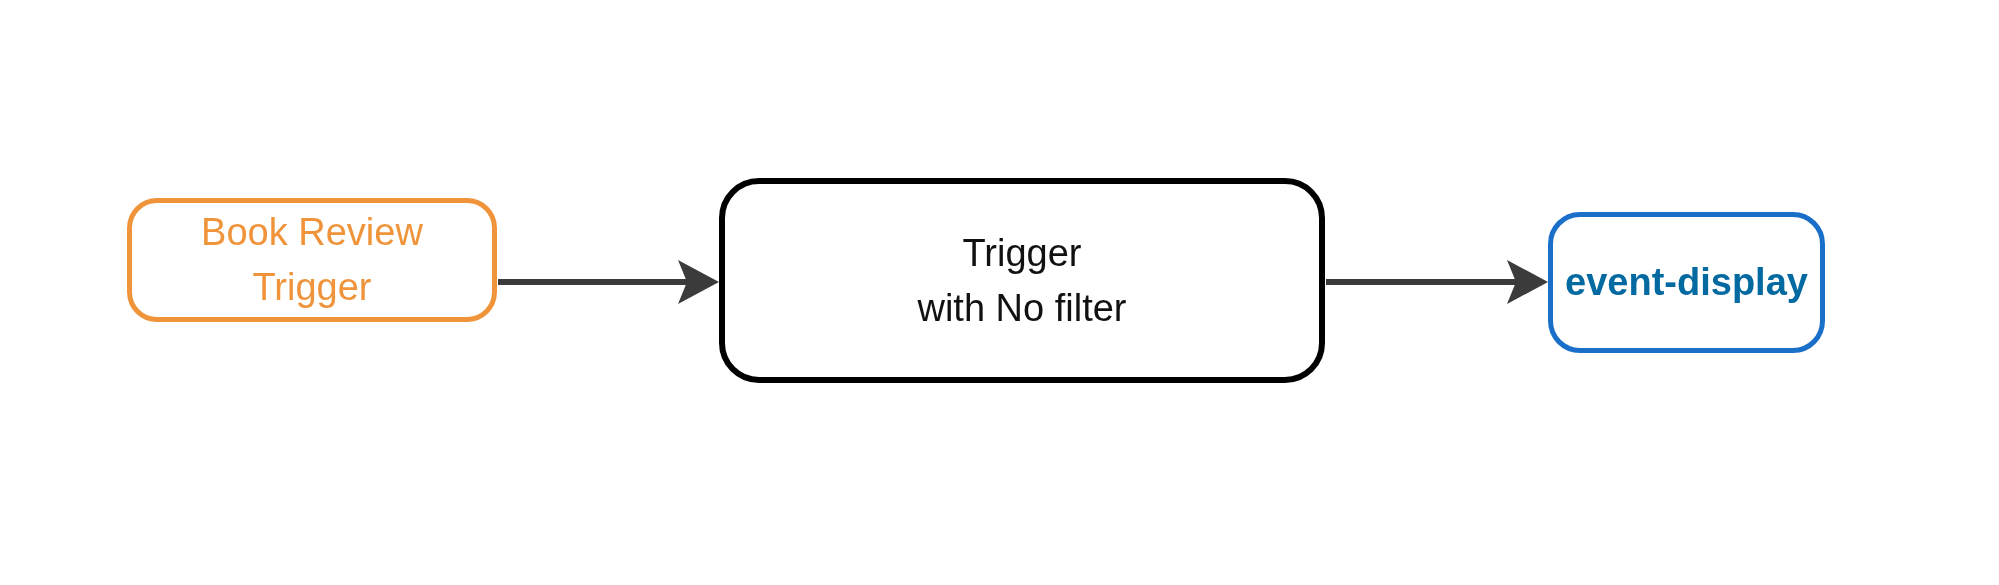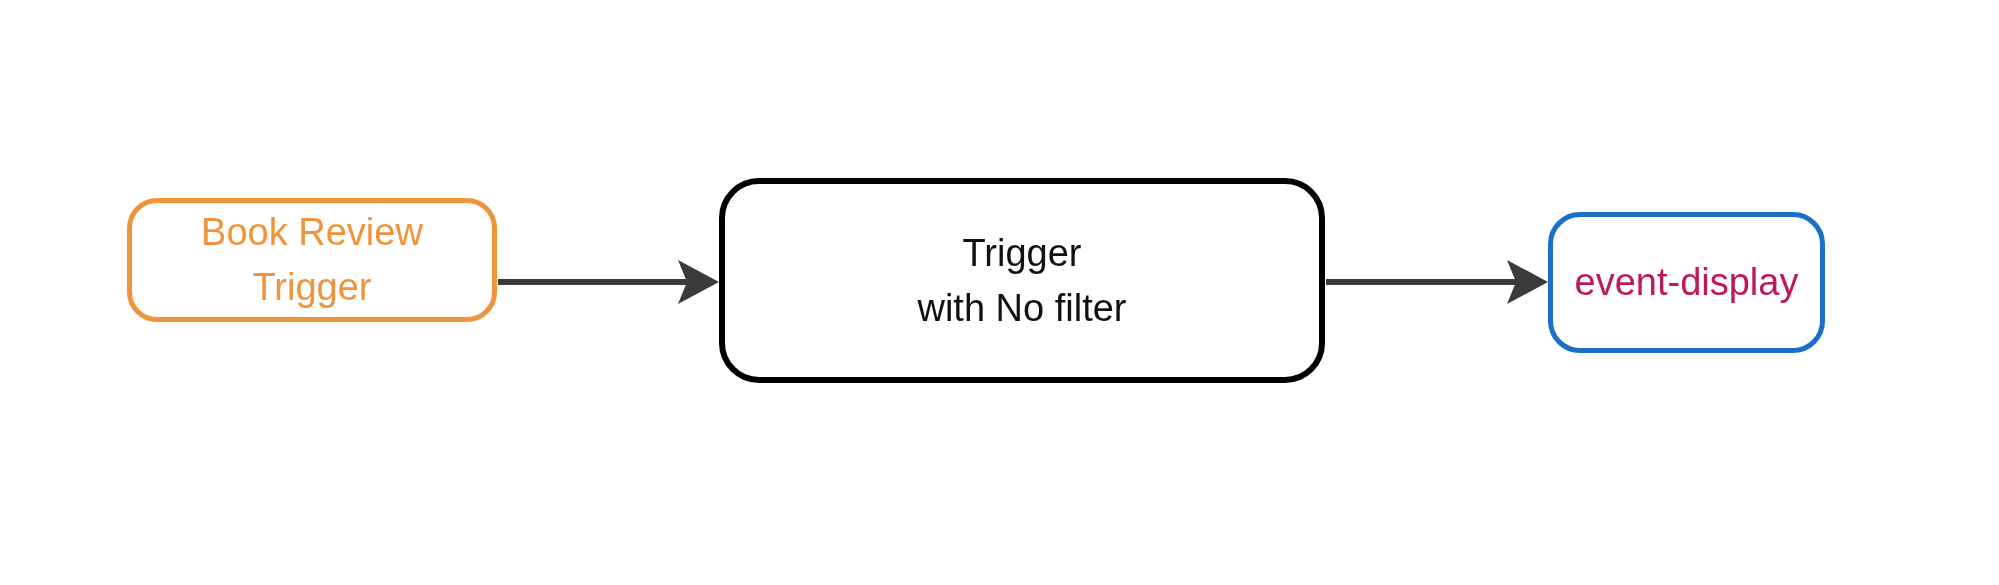--- a/index.html
+++ b/index.html
@@ -93,17 +93,17 @@
   <div class="node node-trigger" style="border-color: rgb(0, 0, 0); color: rgb(17, 17, 17);">
     <span class="line">Trigger</span>
     <span class="line">with No filter</span>
   </div>
 
   <svg class="arrow arrow-2" viewBox="0 0 223 60" xmlns="http://www.w3.org/2000/svg" aria-hidden="true" style="color: rgb(59, 59, 59);">
     <line x1="1" y1="30" x2="191" y2="30" stroke="currentColor" stroke-width="6"></line>
     <polygon points="182,8 223,30 182,52 191,30" fill="currentColor"></polygon>
   </svg>
 
-  <div class="node node-event-display" style="border-color: rgb(26, 112, 200); color: #be185d;">
+  <div class="node node-event-display" style="border-color: rgb(26, 112, 200); color: #0369a1; font-weight: bold;">
     <span class="line">event-display</span>
   </div>
 
 </div>
 
 </body></html>

